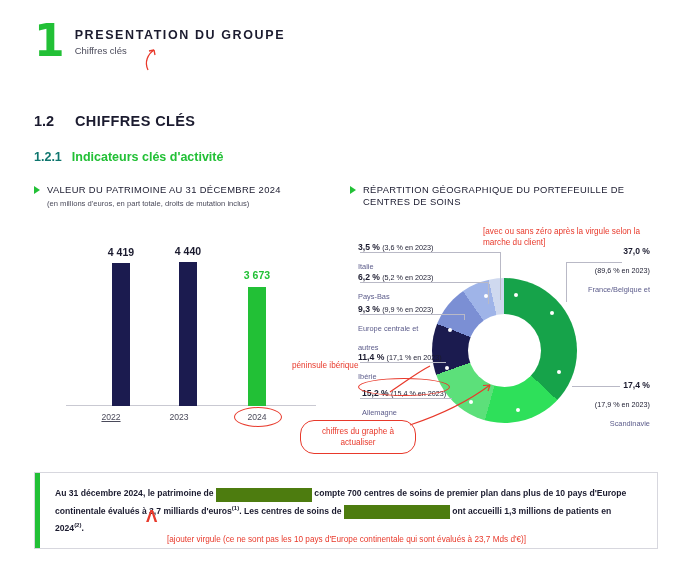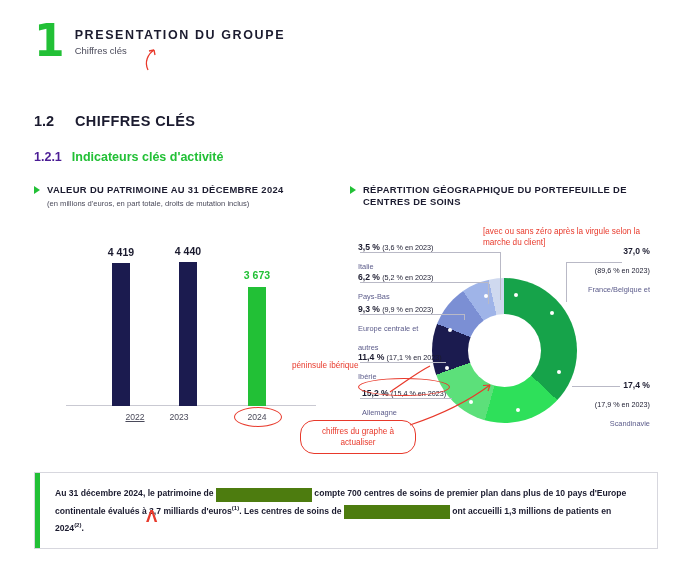--- a/index.html
+++ b/index.html
@@ -73,40 +73,40 @@
     letter-spacing: 0.4px;
   }
   .subsec {
     position: absolute;
     left: 34px;
     top: 150px;
     font-size: 12.5px;
     font-weight: 700;
     color: #22c036;
   }
-  .subsec .sn { color: #4c1d95; margin-right: 10px; }
+  .subsec .sn { color: #0f766e; margin-right: 10px; }
 
   
   .arrow-head {
     position: absolute;
     display: flex;
     align-items: flex-start;
   }
   .tri {
     width: 0; height: 0;
     border-left: 6px solid #22c036;
     border-top: 4px solid transparent;
     border-bottom: 4px solid transparent;
     margin-right: 7px;
     margin-top: 2px;
     flex: none;
   }
   .ah-title {
     font-size: 9.4px;
-    font-weight: 700;
+    font-weight: 400;
     color: #1b1b2f;
     letter-spacing: 0.35px;
     line-height: 12px;
     text-transform: uppercase;
   }
   .ah-sub {
     font-size: 7.6px;
     color: #4a4a5a;
     margin-top: 3px;
     line-height: 10px;
@@ -320,21 +320,21 @@
     </div>
   </div>
 
   <div class="barchart">
     <div class="axis-line"></div>
 
     <div class="bar-col" style="left:46px;">
       <div class="bar-val" style="bottom:148px;">4 419</div>
       <div class="bar-rect" style="height:143px; background:#1b1b4f;"></div>
     </div>
-    <div class="bar-lbl" style="left:44px;text-decoration:underline;">2022</div>
+    <div class="bar-lbl" style="left:20px;text-decoration:underline;">2022</div>
 
     <div class="bar-col" style="left:113px;">
       <div class="bar-val" style="bottom:149px;">4 440</div>
       <div class="bar-rect" style="height:144px; background:#1b1b4f;"></div>
     </div>
     <div class="bar-lbl" style="left:88px;margin-top:32px;">2023</div>
 
     <div class="bar-col" style="left:182px;">
       <div class="bar-val" style="bottom:125px; color:#22c036;">3 673</div>
       <div class="bar-rect" style="height:119px; background:#22c036;"></div>
@@ -439,14 +439,15 @@
     <div class="bottom-text">
       <span>Au 31 décembre 2024, le patrimoine de</span>
       <span class="redact" style="width:62px;">XXXXXXX</span>
       <span>compte 700 centres de soins de premier plan dans plus de 10 pays d'Europe continentale évalués à 3,7 milliards d'euros</span><span class="sup">(1)</span><span>. Les centres de soins de</span>
       <span class="redact" style="width:72px;">XXXXXXXX</span>
       <span>ont accueilli 1,3 millions de patients en 2024</span><span class="sup">(2)</span><span>.</span>
     </div>
   </div>
 
   <div class="caret">Λ</div>
+  <div class="bottom-ann">[ajouter virgule (ce ne sont pas les 10 pays d'Europe continentale qui sont évalués à 23,7 Mds d'€)]</div>
 
 </div>
 
 </body></html>

